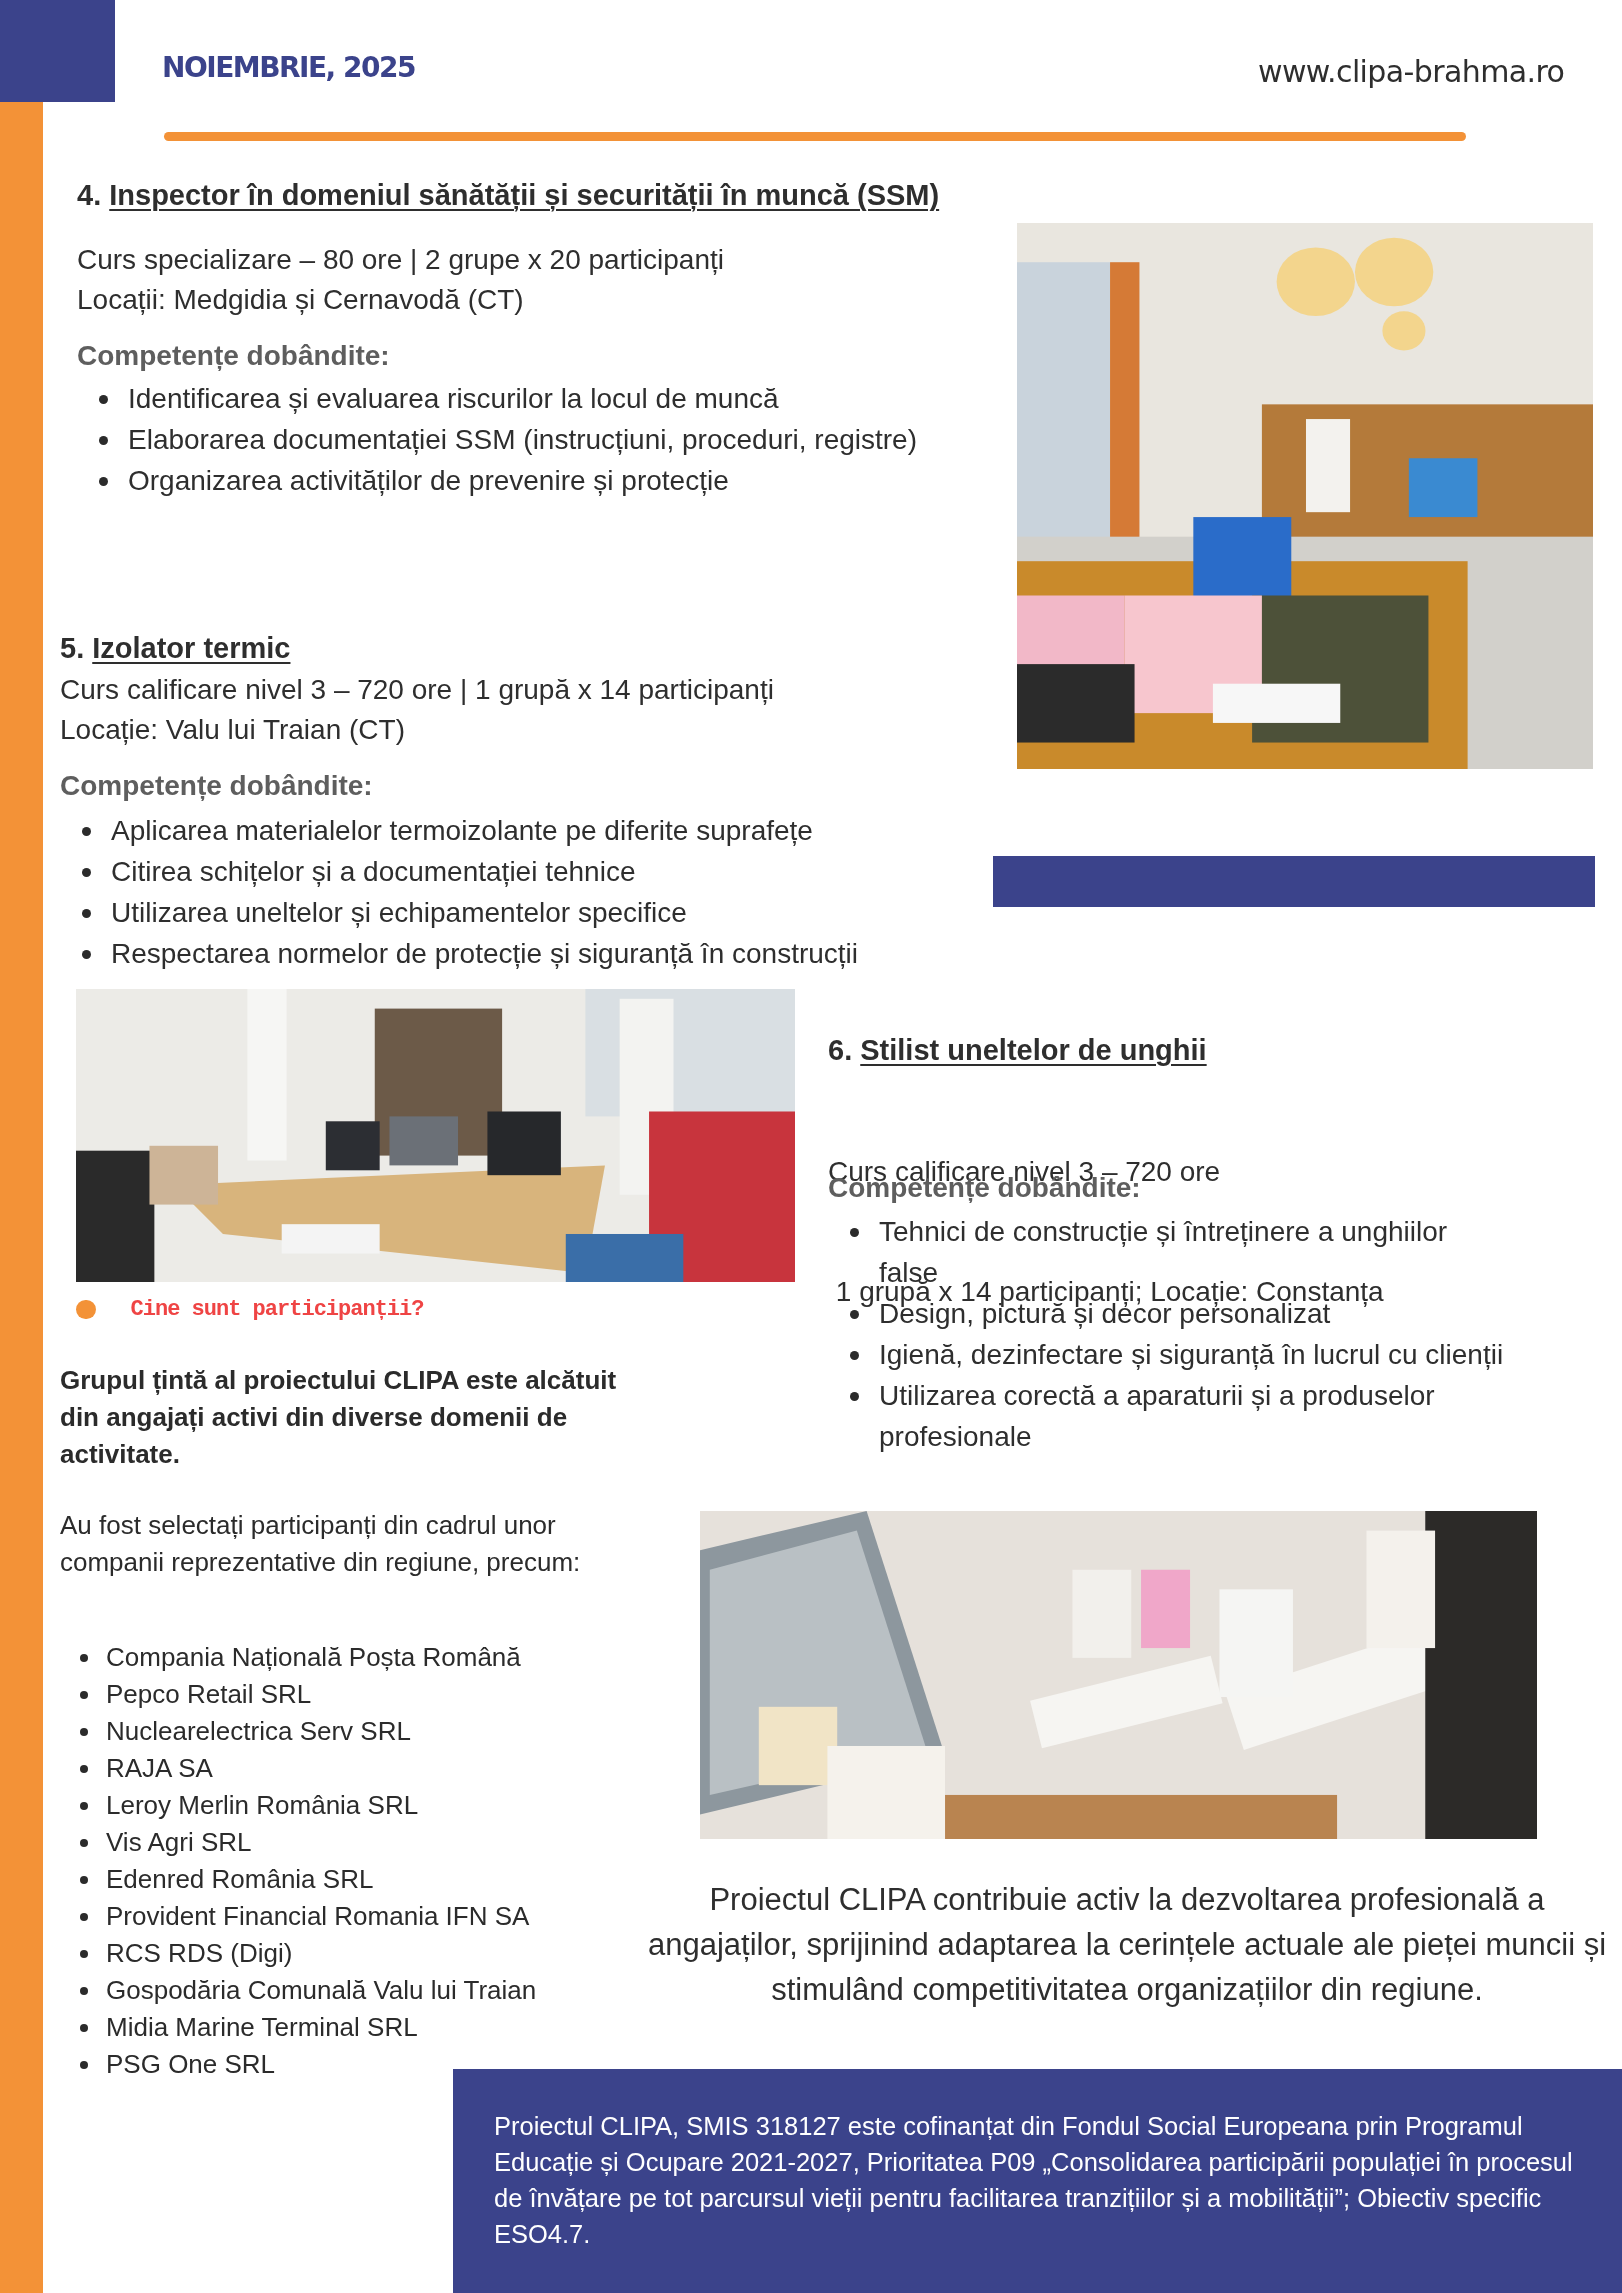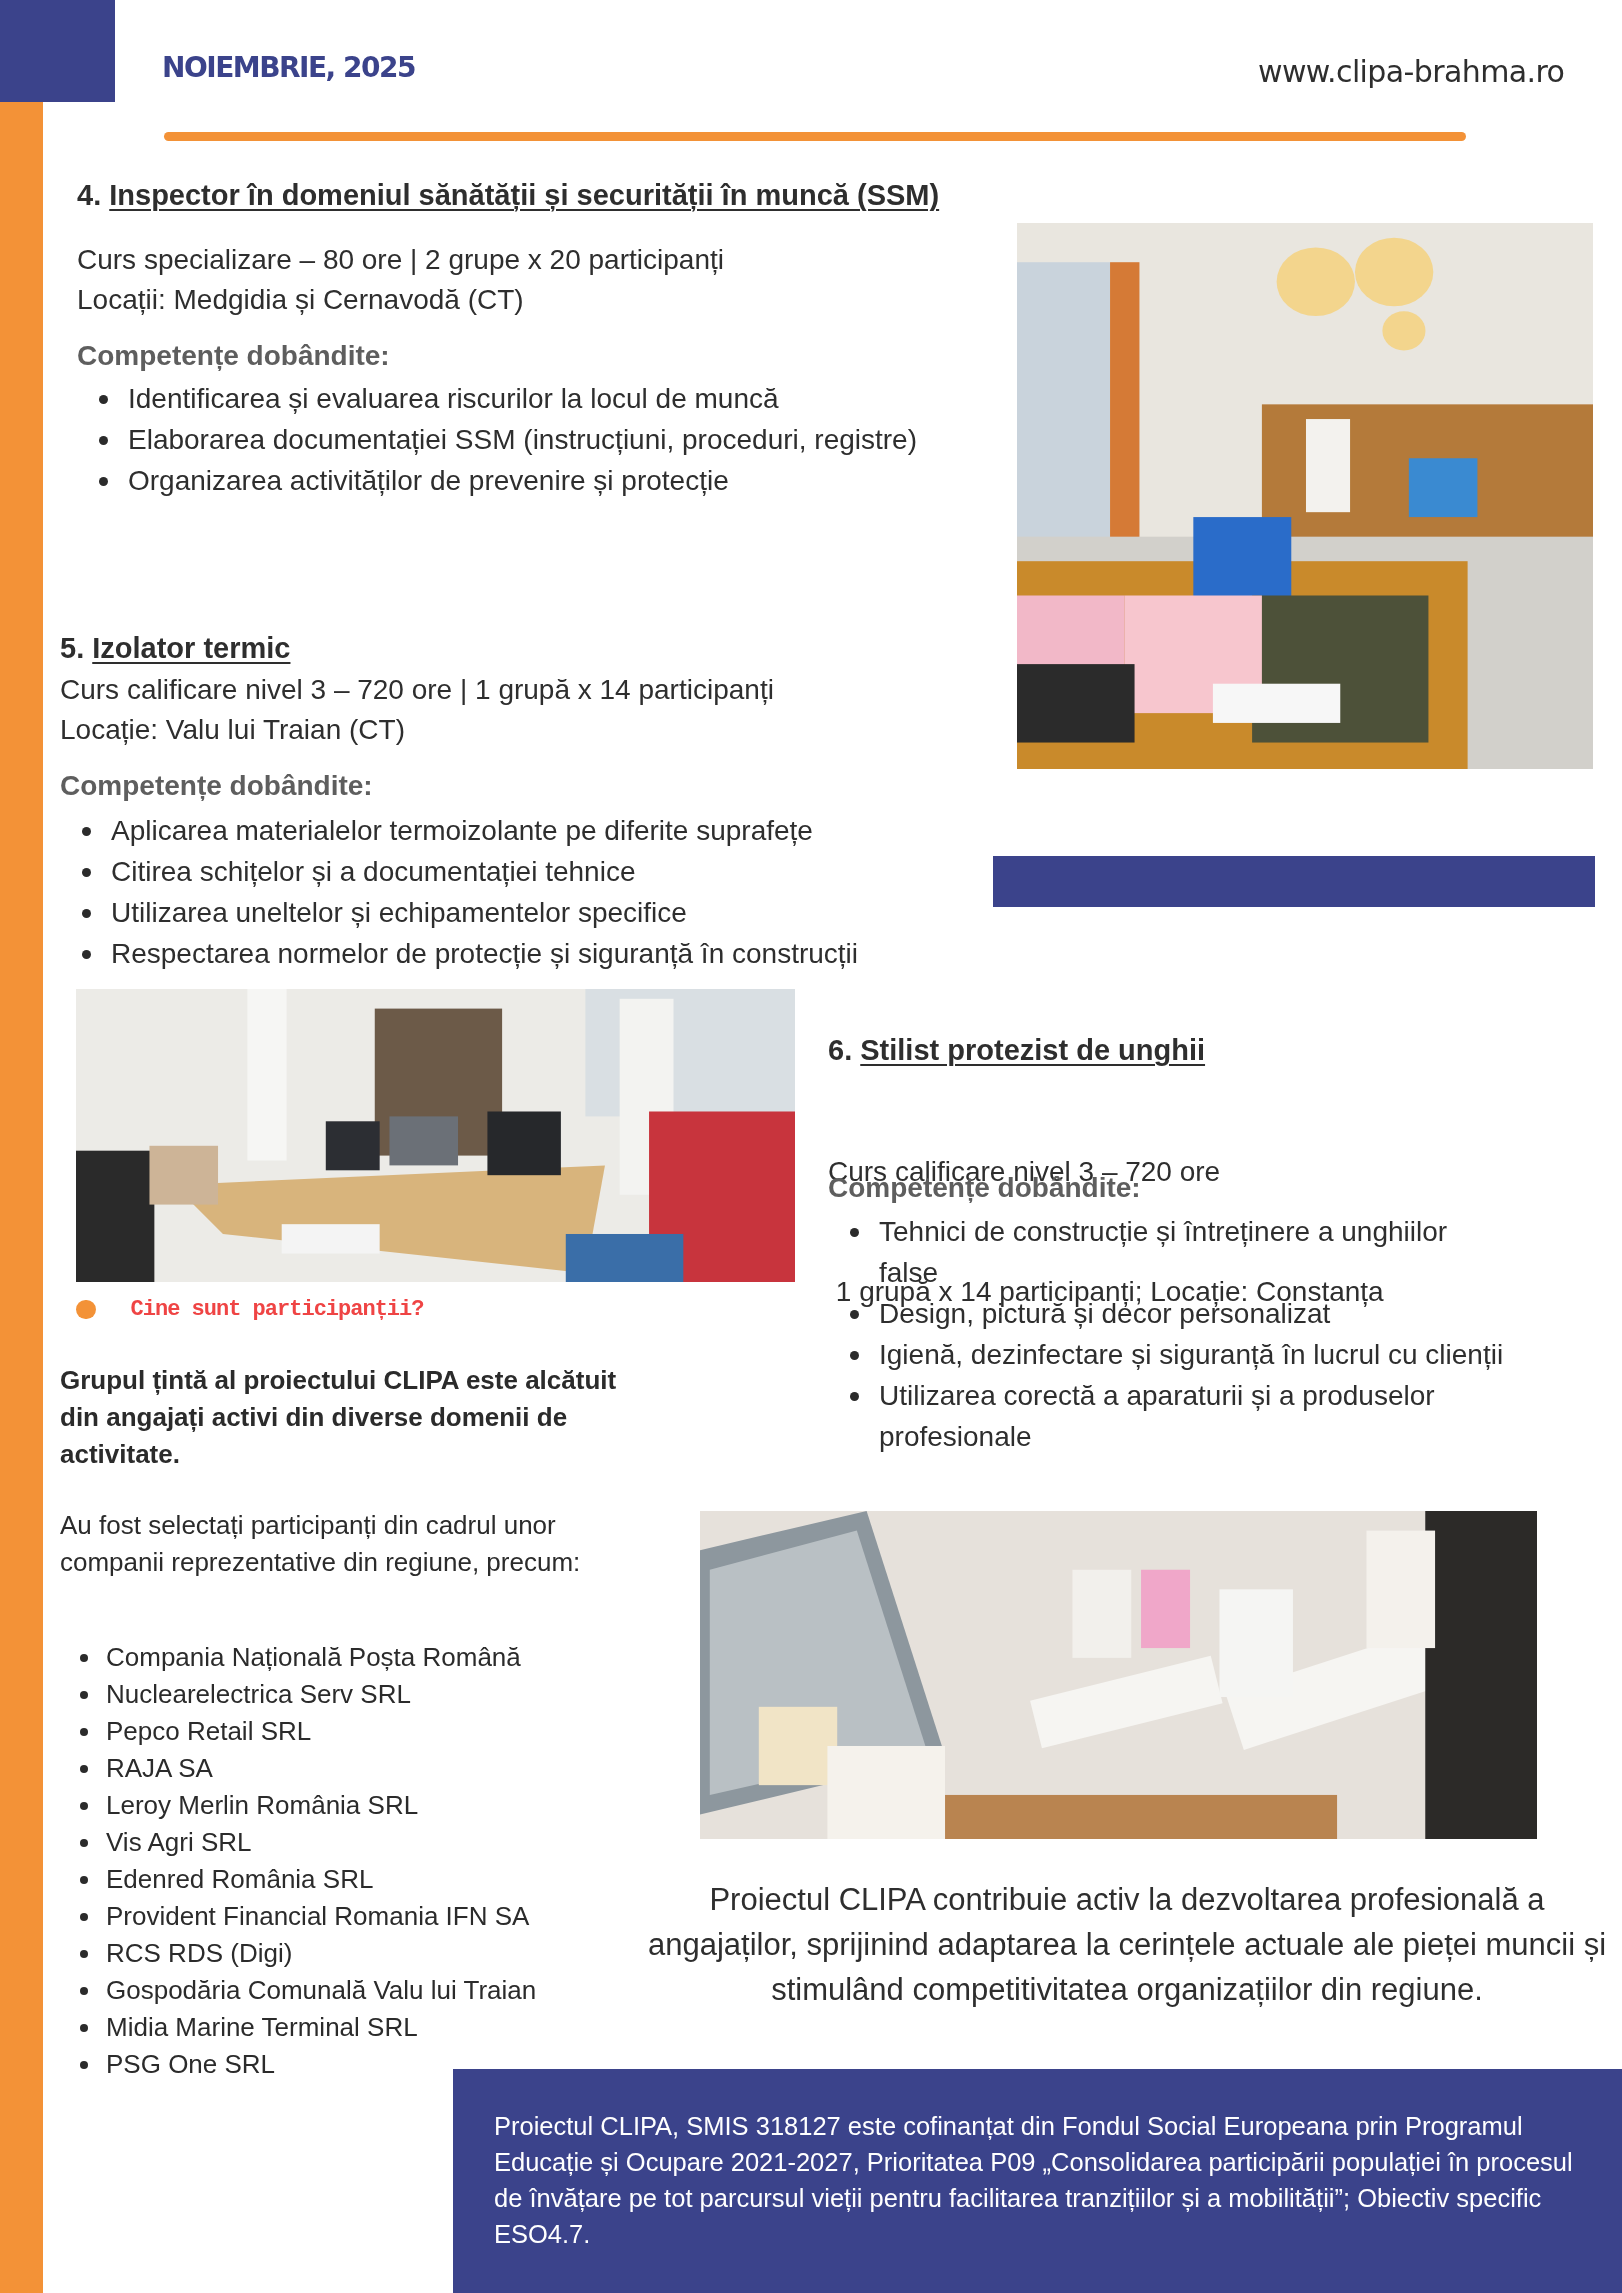--- a/index.html
+++ b/index.html
@@ -120,21 +120,21 @@
     <rect x="420" y="125" width="75" height="65" fill="#26282b"></rect>
     <rect x="555" y="10" width="55" height="200" fill="#f3f3f1"></rect>
     <rect x="585" y="125" width="149" height="174" fill="#c8343d"></rect>
     <rect x="500" y="250" width="120" height="49" fill="#3a6ea8"></rect>
     <rect x="210" y="240" width="100" height="30" fill="#f4f4f4"></rect>
   </svg>
 </div>
 
 <div class="abs h-num" style="left:828px; top:1034px;">
   <span>6.</span>
-  <u>Stilist protezist de unghii</u>
+  <u>Stilist uneltelor de unghii</u>
 </div>
 <div class="abs body-txt" style="left:828px; top:1072px; white-space:pre;">
   <div>Curs calificare nivel 3 – 720 ore</div>
   <div> 1 grupă x 14 participanți; Locație: Constanța</div>
 </div>
 <div class="abs sub-h" style="left:828px; top:1172px;">Competențe dobândite:</div>
 <ul class="abs bul" style="left:828px; top:1211px; width:755px;">
   <li style="width:627px;">Tehnici de construcție și întreținere a unghiilor false</li>
   <li>Design, pictură și decor personalizat</li>
   <li style="width:725px;">Igienă, dezinfectare și siguranță în lucrul cu clienții</li>
@@ -142,22 +142,22 @@
 </ul>
 
 <div class="who-title">
   <span class="who-dot"></span>
   <span class="who-text">Cine sunt participanții?</span>
 </div>
 <div class="lead-bold">Grupul țintă al proiectului CLIPA este alcătuit din angajați activi din diverse domenii de activitate.</div>
 <div class="intro">Au fost selectați participanți din cadrul unor companii reprezentative din regiune, precum:</div>
 <ul class="companies">
   <li>Compania Națională Poșta Română</li>
+  <li>Pepco Retail SRL</li>
   <li>Nuclearelectrica Serv SRL</li>
-  <li>Pepco Retail SRL</li>
   <li>RAJA SA</li>
   <li>Leroy Merlin România SRL</li>
   <li>Vis Agri SRL</li>
   <li>Edenred România SRL</li>
   <li>Provident Financial Romania IFN SA</li>
   <li>RCS RDS (Digi)</li>
   <li>Gospodăria Comunală Valu lui Traian</li>
   <li>Midia Marine Terminal SRL</li>
   <li>PSG One SRL</li>
 </ul>

